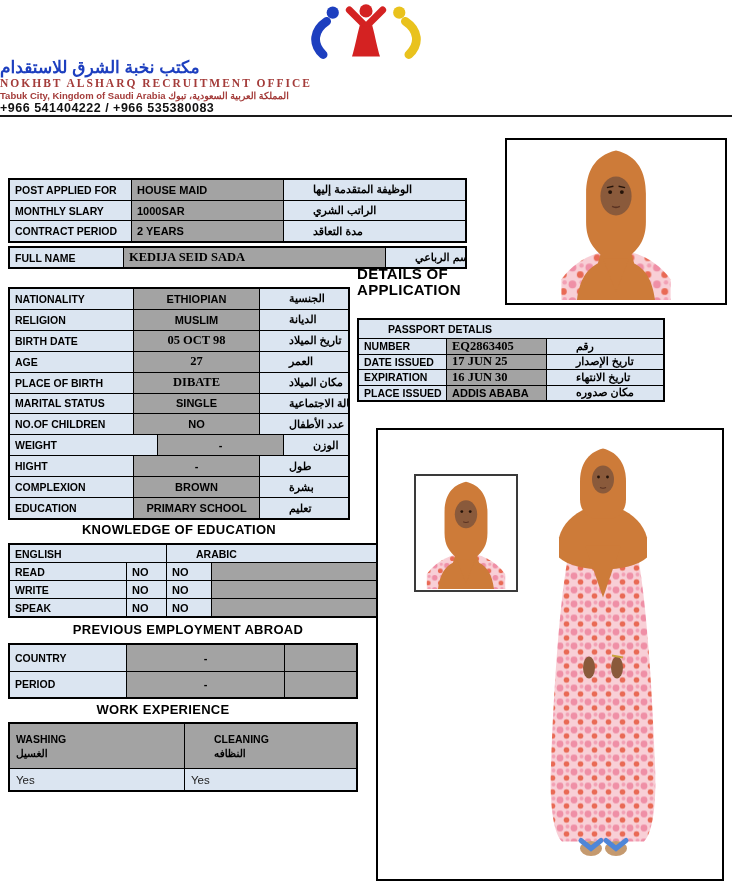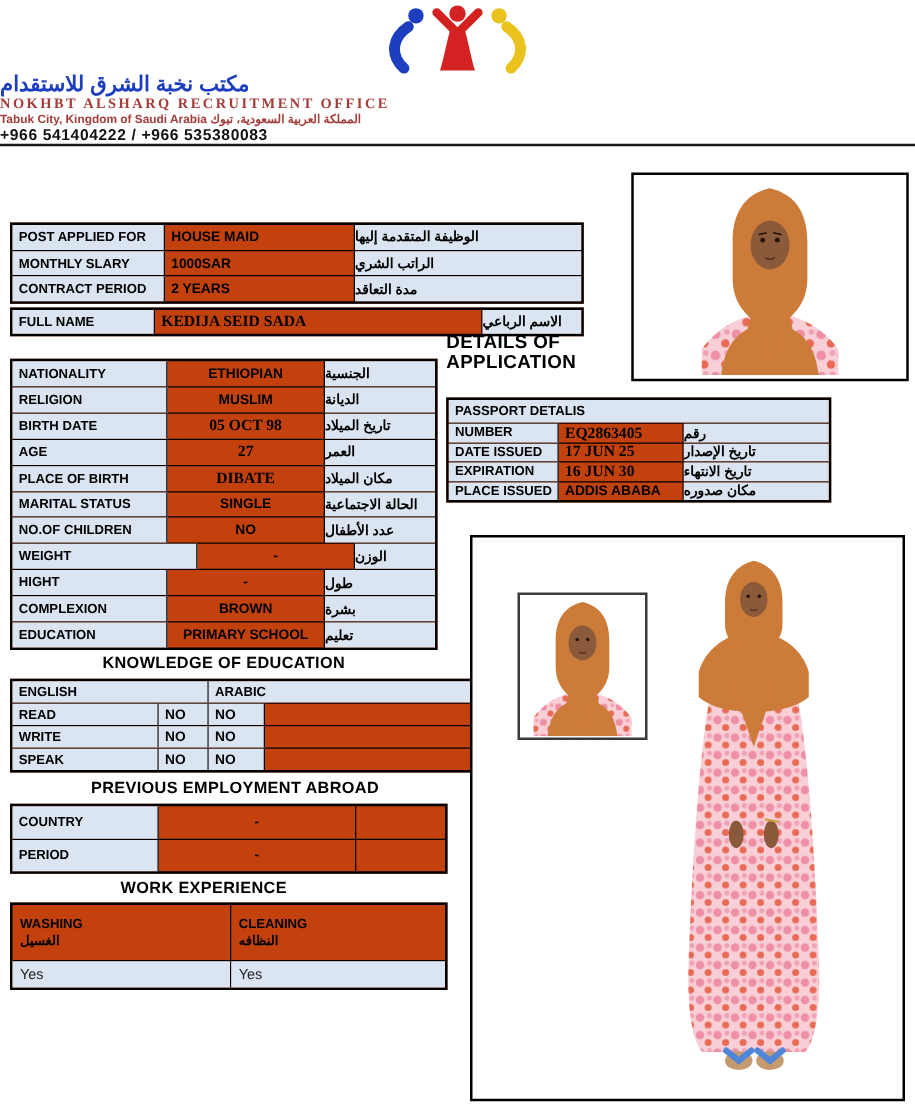--- a/index.html
+++ b/index.html
@@ -9,26 +9,26 @@
   
   .header{top:3px;left:0;width:732px;text-align:left;}
   .logo{display:block;margin:0 auto;}
   .title-ar{font-size:17px;font-weight:bold;color:var(--title-blue,#1d3fbf);line-height:18px;direction:rtl;}
   .title-en{font-family:"Liberation Serif", serif;font-size:11.5px;font-weight:bold;
             color:var(--maroon,#a43c3a);letter-spacing:2px;line-height:13px;}
   .loc-line{font-size:9.5px;font-weight:bold;color:var(--maroon,#a43c3a);line-height:11px;}
   .phones{font-size:12.5px;font-weight:bold;color:#111;line-height:14px;letter-spacing:.5px;}
   .divider{top:115px;left:0;width:732px;height:2px;background:#1a1a1a;}
   
-  .tbl{border:2px solid #000;background:#c2410c;display:flex;flex-direction:column;}
+  .tbl{border:2px solid #000;background:#a3a3a3;display:flex;flex-direction:column;}
   .trow{display:flex;flex:1;border-bottom:1px solid #000;min-height:0;}
   .trow:last-child{border-bottom:none;}
   .cell{box-sizing:border-box;display:flex;align-items:center;border-right:1px solid #000;
         overflow:hidden;white-space:nowrap;}
-  .cell:last-child{border-right:none;}
+  .cell:last-child{border-right:none;padding-left:29px;}
   .blue{background:var(--cell-blue,#dbe5f1);}
   .lbl{font-size:10.5px;font-weight:bold;padding-left:5px;}
   .val{font-size:11px;font-weight:bold;padding-left:5px;}
   .vcen{justify-content:center;padding-left:0;}
   .serif{font-family:"Liberation Serif", serif;font-size:12.5px;}
   .arc{font-size:11px;font-weight:bold;direction:rtl;justify-content:flex-end;padding-right:6px;}
   .arcen{justify-content:center;padding-right:0;margin-top:32px;}
   .heading{font-size:13px;font-weight:bold;color:#000;letter-spacing:.3px;}
   .center{text-align:center;}
   

